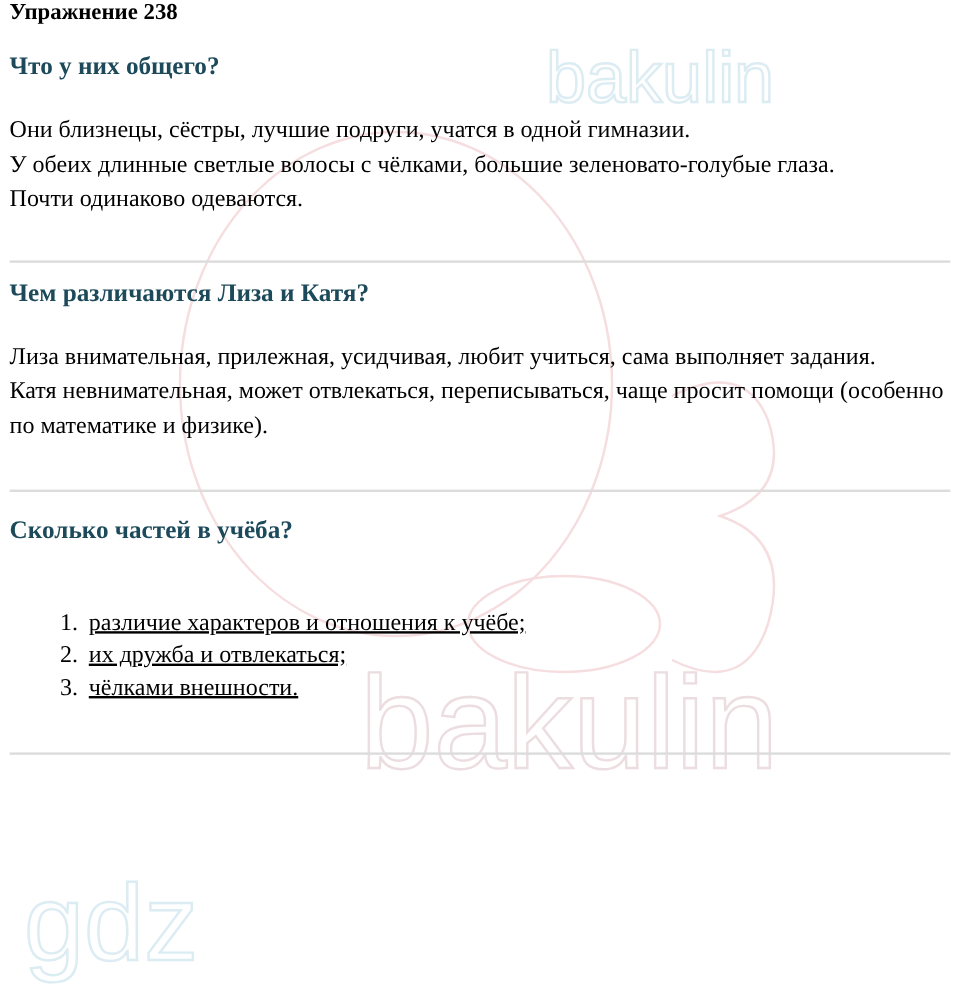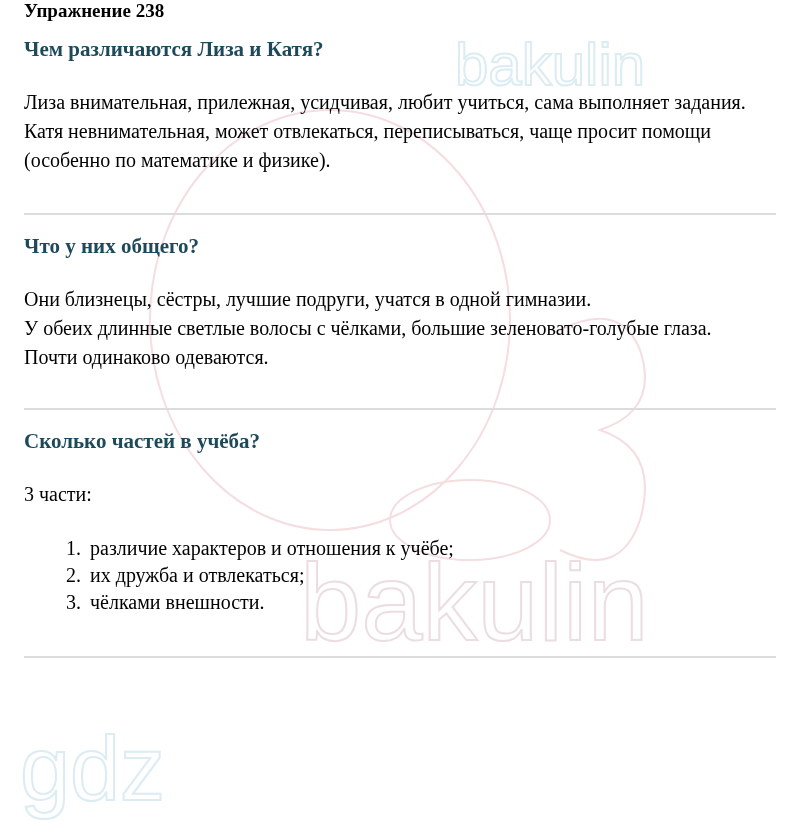--- a/index.html
+++ b/index.html
@@ -17,21 +17,21 @@
     }
     .watermark {
       position: absolute;
       inset: 0;
       pointer-events: none;
       z-index: 0;
     }
     .content {
       position: relative;
       z-index: 1;
-      padding: 0 24px;
+      padding: 0 8px;
     }
     .exercise-title {
       font-weight: bold;
       font-size: 19px;
       line-height: 22px;
       margin: 0;
       padding-top: 0px;
       height: 24px;
     }
     .question {
@@ -49,20 +49,21 @@
       height: 0;
       border: none;
       border-top: 2px solid #dcdcdc;
       margin: 0 0 0 0;
     }
     ol.parts {
       margin: 0;
       padding-left: 62px;
       font-size: 20px;
       line-height: 27px;
+      text-decoration: underline;
     }
     ol.parts li {
       padding-left: 4px;
     }
   </style>
 </head>
 <body>
 
 <svg class="watermark" width="800" height="838" viewBox="0 0 800 838">
   <g fill="none" stroke="#dcecf3" stroke-width="2" font-family="Liberation Sans, sans-serif">
@@ -75,49 +76,48 @@
     <ellipse cx="470" cy="520" rx="80" ry="40"></ellipse>
     <path d="M560 330 q60 -30 80 20 q20 60 -40 80 q60 20 40 90 q-20 60 -80 30"></path>
   </g>
 </svg>
 
 <div class="content">
 
   <h1 class="exercise-title">Упражнение 238</h1>
 
   <section>
+    <div style="height:18px"></div>
+    <h2 class="question">Что у них общего?</h2>
+    <div style="height:26px"></div>
+    <p class="answer">
+      <span>Они близнецы, сёстры, лучшие подруги, учатся в одной гимназии.</span><br>
+      <span>У обеих длинные светлые волосы с чёлками, большие зеленовато-голубые глаза.</span><br>
+      <span>Почти одинаково одеваются.</span>
+    </p>
+    <div style="height:36px"></div>
+    <hr class="divider">
+  </section>
+
+  <section>
     <div style="height:12px"></div>
     <h2 class="question">Чем различаются Лиза и Катя?</h2>
     <div style="height:26px"></div>
     <p class="answer">
       <span>Лиза внимательная, прилежная, усидчивая, любит учиться, сама выполняет задания.</span><br>
       <span>Катя невнимательная, может отвлекаться, переписываться, чаще просит помощи (особенно по математике и физике).</span>
     </p>
     <div style="height:38px"></div>
     <hr class="divider">
   </section>
 
   <section>
     <div style="height:18px"></div>
-    <h2 class="question">Что у них общего?</h2>
-    <div style="height:26px"></div>
-    <p class="answer">
-      <span>Они близнецы, сёстры, лучшие подруги, учатся в одной гимназии.</span><br>
-      <span>У обеих длинные светлые волосы с чёлками, большие зеленовато-голубые глаза.</span><br>
-      <span>Почти одинаково одеваются.</span>
-    </p>
-    <div style="height:36px"></div>
-    <hr class="divider">
-  </section>
-
-  <section>
-    <div style="height:18px"></div>
     <h2 class="question">Сколько частей в учёба?</h2>
     <div style="height:26px"></div>
-    <p class="answer">3 части:</p>
     <div style="height:26px"></div>
     <ol class="parts">
       <li>различие характеров и отношения к учёбе;</li>
       <li>их дружба и отвлекаться;</li>
       <li>чёлками внешности.</li>
     </ol>
     <div style="height:40px"></div>
     <hr class="divider">
   </section>
 

